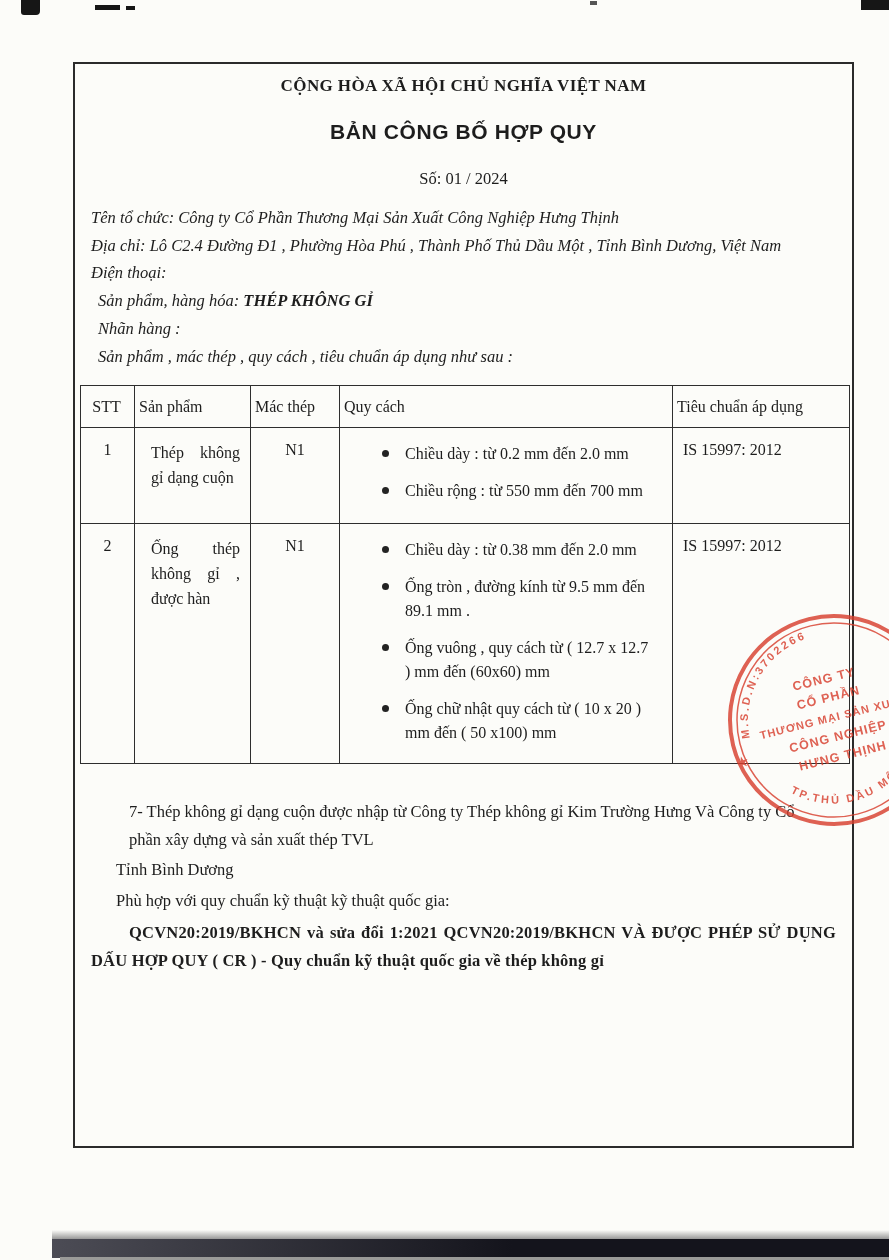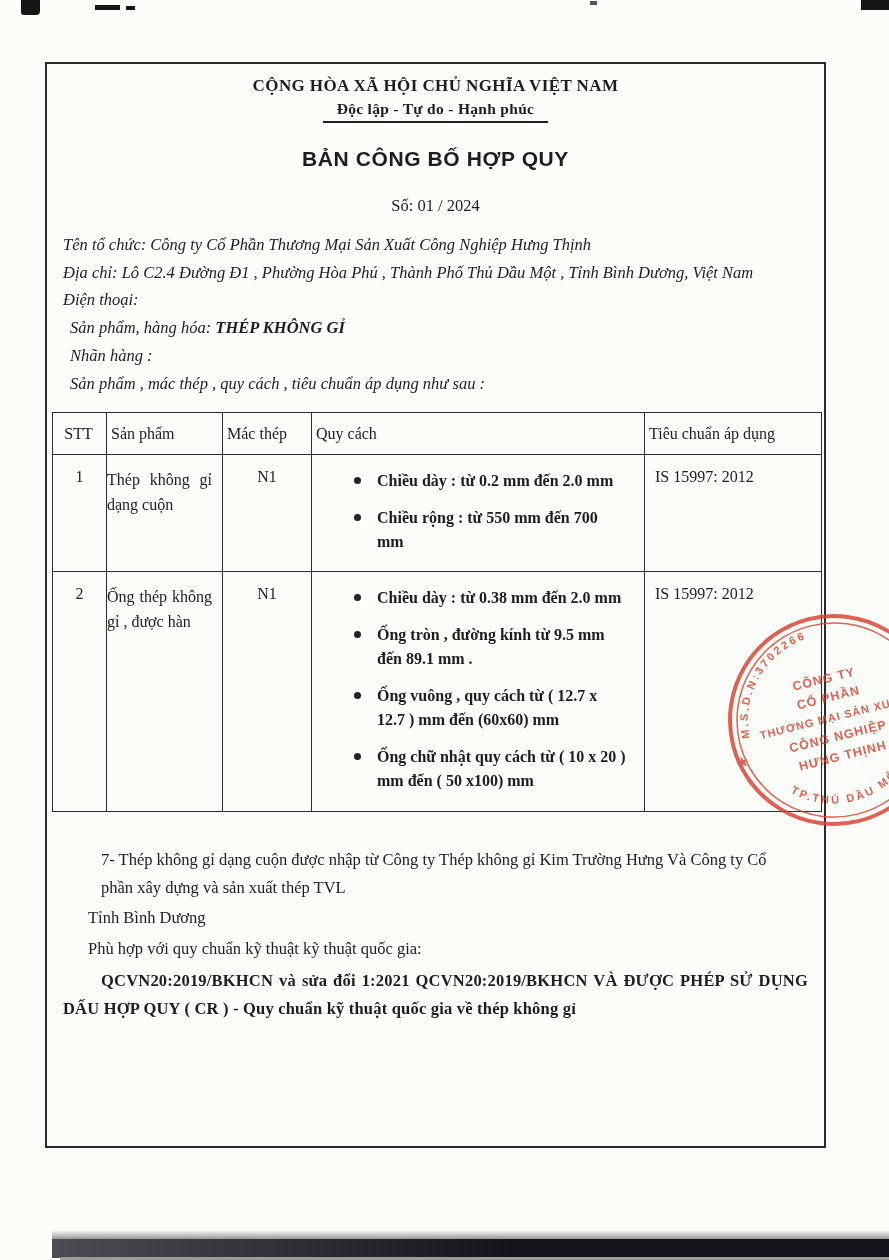--- a/index.html
+++ b/index.html
@@ -6,21 +6,21 @@
   html,body { width:889px; height:1260px; }
   body { background:#d9d9d6; font-family:"Liberation Serif", serif; }
 
   .page {
     position:relative; width:889px; height:1260px;
     background:#fcfcf9; overflow:hidden; color:#1d1d1d;
   }
 
   
   .frame {
-    position:absolute; left:45px; top:62px; width:781px; height:1086px;
+    position:absolute; left:73px; top:62px; width:781px; height:1086px;
     border:2px solid #2b2b2b; padding:12px 0 0 0;
   }
 
   .nat-title {
     text-align:center; font-weight:bold; font-size:17px; letter-spacing:.4px;
   }
   .motto-wrap { text-align:center; margin-top:4px; }
   .nat-motto {
     display:inline-block; font-weight:bold; font-size:15.5px;
     border-bottom:2px solid #222; padding:0 14px 3px 14px; letter-spacing:.3px;
@@ -49,26 +49,26 @@
   }
   .spec-table thead th.c-stt { text-align:center; padding-left:4px; }
   .spec-table tbody td { vertical-align:top; }
   .col-stt  { width:54px; }
   .col-prod { width:116px; }
   .col-grade{ width:89px; }
   .col-spec { width:333px; }
   .col-std  { width:177px; }
   td.stt   { text-align:center; padding-top:13px; }
   td.grade { text-align:center; padding-top:13px; }
-  td.prod  { padding:13px 10px 8px 0; line-height:1.55; text-align:justify; }
+  td.prod  { padding:13px 10px 8px 16px; line-height:1.55; text-align:justify; }
   td.std   { padding:13px 6px 18px 10px; }
   tr.row-1 td { height:96px; }
   tr.row-2 td { height:240px; }
   td.spec { padding:10px 16px 4px 10px; }
-  ul.specs { list-style:none; margin:4px 0 0 30px;font-weight:bold; }
+  ul.specs { list-style:none; margin:4px 0 0 30px; }
   ul.specs li {
     position:relative; padding-left:25px; margin-bottom:13px; line-height:1.5;
   }
   ul.specs li::before {
     content:""; position:absolute; left:2px; top:8px;
     width:7px; height:7px; background:#232323; border-radius:50%;
   }
 
   .notes { margin-top:34px; font-size:16.5px; line-height:1.68; }
   .note-1 { margin:0 36px 2px 54px; }
@@ -113,23 +113,20 @@
   }
 </style>
 </head>
 <body>
 
 <div class="page">
 
   <div class="frame">
 
     <div class="nat-title">CỘNG HÒA XÃ HỘI CHỦ NGHĨA VIỆT NAM</div>
-    <div class="motto-wrap">
-      <span class="nat-motto">Độc lập - Tự do - Hạnh phúc</span>
-    </div>
 
     <div class="doc-title">BẢN CÔNG BỐ HỢP QUY</div>
     <div class="doc-number">Số: 01 / 2024</div>
 
     <div class="info">
       <p>Tên tổ chức: Công ty Cổ Phần Thương Mại Sản Xuất Công Nghiệp Hưng Thịnh</p>
       <p>Địa chỉ: Lô C2.4 Đường Đ1 , Phường Hòa Phú , Thành Phố Thủ Dầu Một , Tỉnh Bình Dương, Việt Nam</p>
       <p>Điện thoại:</p>
       <p class="ind"><span>Sản phẩm, hàng hóa: </span><span class="bold">THÉP KHÔNG GỈ</span></p>
       <p class="ind">Nhãn hàng :</p>

